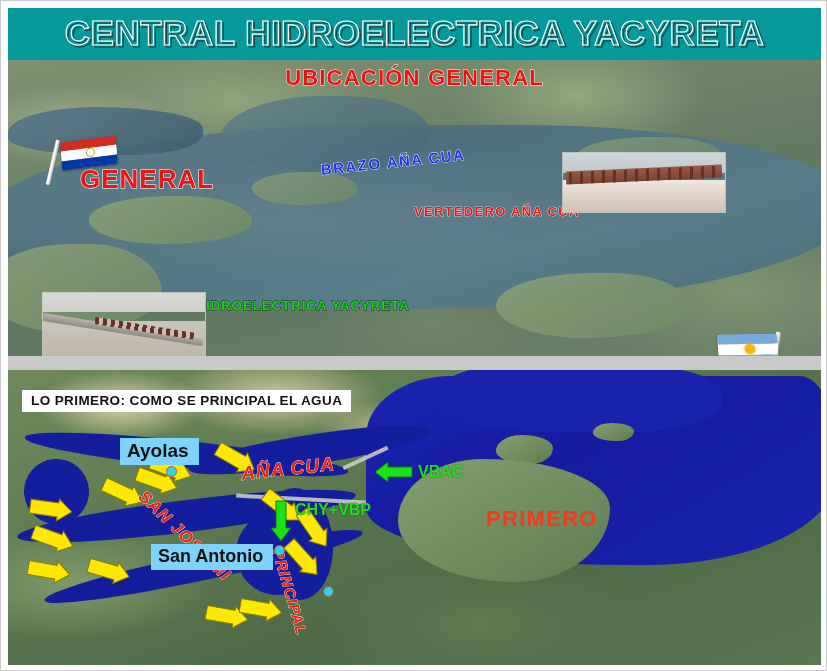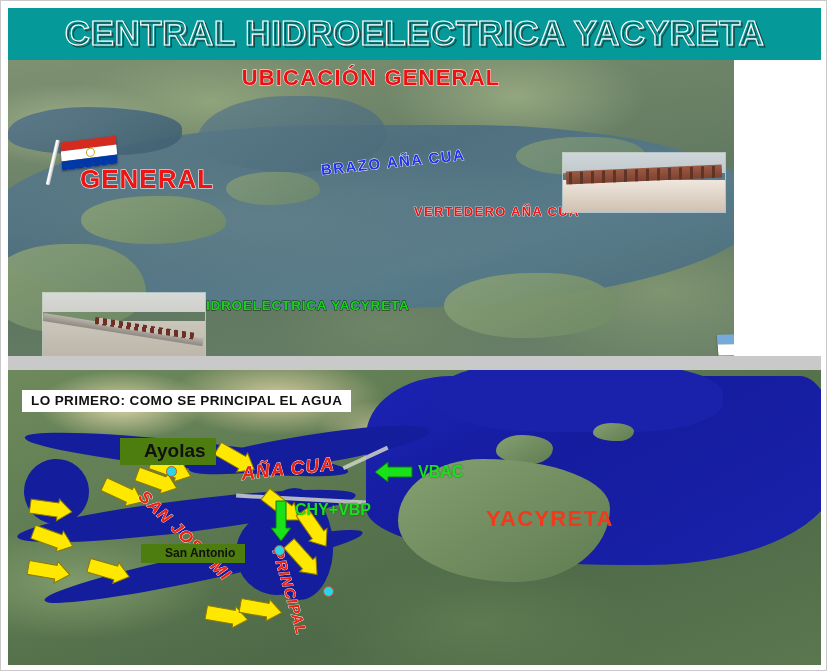--- a/index.html
+++ b/index.html
@@ -54,21 +54,21 @@
     color: transparent;
     -webkit-text-stroke: 1.2px #ffffff;
     filter: drop-shadow(2px 2px 0px rgba(30,30,30,0.65));
   }
 
   
   .panel-upper {
     position: absolute;
     left: 7px;
     top: 59px;
-    width: 726px;
+    width: 813px;
     height: 296px;
     overflow: hidden;
     background: #5a6a55;
   }
   
   .upper-terrain {
     position: absolute; inset: 0;
     background:
       radial-gradient(ellipse 150px 60px at 8% 22%, #9fb08a 0%, rgba(159,176,138,0) 70%),
       radial-gradient(ellipse 200px 70px at 28% 14%, #8fa37c 0%, rgba(143,163,124,0) 72%),
@@ -303,28 +303,28 @@
     padding: 3px 9px 4px 9px;
     font-weight: bold;
     font-size: 13.5px;
     letter-spacing: 0.4px;
     color: #111111;
     white-space: nowrap;
   }
 
   .city-box {
     position: absolute;
-    background: #4d7c0f;
-    padding: 2px 10px 3px 24px;
+    background: #7dd3fc;
+    padding: 2px 10px 3px 7px;
     font-weight: bold;
     color: #111111;
     white-space: nowrap;
   }
   .city-ayolas     { left: 112px; top: 68px;  font-size: 19px; }
-  .city-sanantonio { left: 133px; top: 174px; font-size: 12px; }
+  .city-sanantonio { left: 143px; top: 174px; font-size: 18px; }
   .city-ituzaingo  { left: 300px; top: 228px; font-size: 19px; }
 
   .city-dot {
     position: absolute;
     width: 11px; height: 11px;
     border-radius: 50%;
     background: #28d6e8;
     border: 1.4px solid #c4513f;
   }
 
@@ -530,21 +530,21 @@
         <path d="M5 1 H15 V28 H20 L10 41 L0 28 H5 Z" fill="#19e21a" stroke="#0a7a0a" stroke-width="1"></path>
       </svg>
     </div>
 
     <div class="glbl nosel" style="left:410px; top:93px;">VBAC</div>
     <div class="glbl nosel" style="left:287px; top:131px;">CHY+VBP</div>
 
     <div class="rlbl rlbl-anacua nosel">AÑA CUA</div>
     <div class="rlbl rlbl-sanjose nosel">SAN JOSE MI</div>
     <div class="rlbl rlbl-principal nosel">PRINCIPAL</div>
-    <div class="rlbl rlbl-embalse nosel">YACYRETA</div>
+    <div class="rlbl rlbl-embalse nosel">PRIMERO</div>
 
     <div class="city-dot" style="left:158px; top:96px;"></div>
     <div class="city-dot" style="left:266px; top:175px;"></div>
     <div class="city-dot" style="left:315px; top:216px;"></div>
 
     <div class="city-box city-ayolas nosel">Ayolas</div>
     <div class="city-box city-sanantonio nosel">San Antonio</div>
   </div>
 
 </div>

